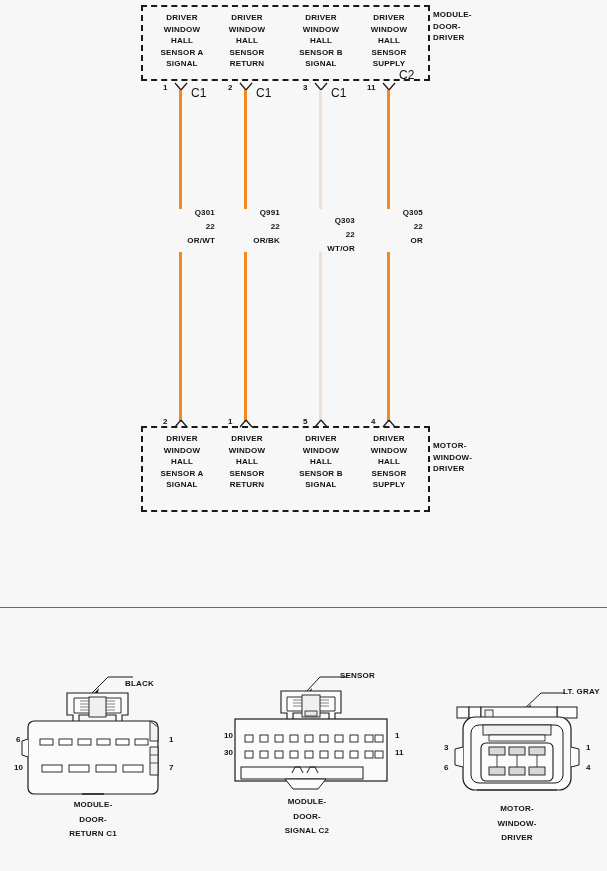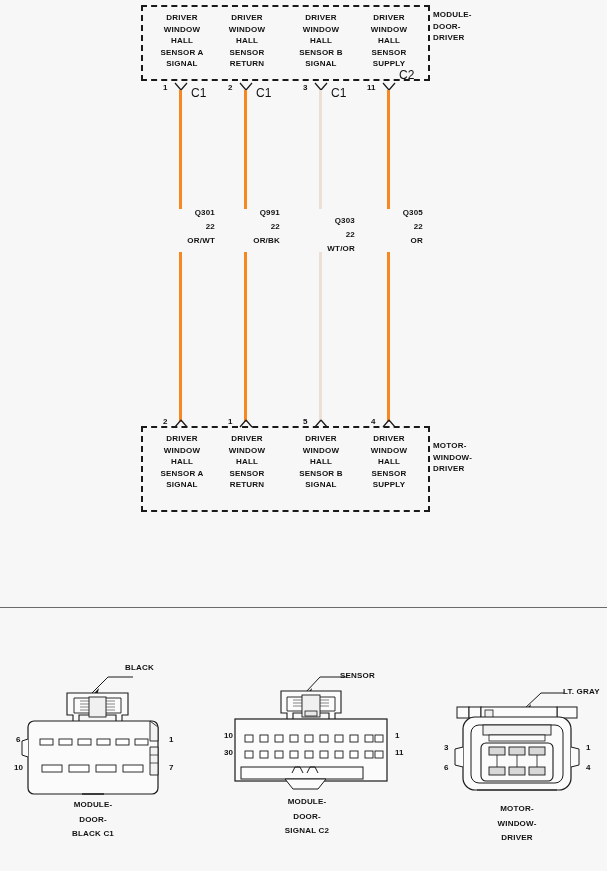--- a/index.html
+++ b/index.html
@@ -348,29 +348,29 @@
       <rect x="116" y="84" width="13" height="6" fill="#fff" stroke="#1a1a1a" stroke-width="0.9"></rect>
       <rect x="135" y="84" width="13" height="6" fill="#fff" stroke="#1a1a1a" stroke-width="0.9"></rect>
 
       <rect x="42" y="110" width="20" height="7" fill="#fff" stroke="#1a1a1a" stroke-width="0.9"></rect>
       <rect x="69" y="110" width="20" height="7" fill="#fff" stroke="#1a1a1a" stroke-width="0.9"></rect>
       <rect x="96" y="110" width="20" height="7" fill="#fff" stroke="#1a1a1a" stroke-width="0.9"></rect>
       <rect x="123" y="110" width="20" height="7" fill="#fff" stroke="#1a1a1a" stroke-width="0.9"></rect>
 
       <path d="M82 139 L104 139" stroke="#1a1a1a" stroke-width="1.4"></path>
     </svg>
-    <div class="callout-text" style="left:125px; top:8px;">BLACK</div>
+    <div class="callout-text" style="left:125px; top:24px;">BLACK</div>
     <div class="conn-pin" style="left:16px; top:80px;">6</div>
     <div class="conn-pin" style="left:169px; top:80px;">1</div>
     <div class="conn-pin" style="left:14px; top:108px;">10</div>
     <div class="conn-pin" style="left:169px; top:108px;">7</div>
     <div class="conn-caption" style="left:23px; top:143px; width:140px;">
       <div>MODULE-</div>
       <div>DOOR-</div>
-      <div>BLACK C1</div>
+      <div>RETURN C1</div>
     </div>
   </div>
 
   <div class="connector-view" style="left:215px; top:655px; width:200px; height:200px;">
     <svg width="200" height="145" viewBox="0 0 200 145">
 
       <path d="M131 22 L105 22 L90 38" stroke="#1a1a1a" stroke-width="1" fill="none"></path>
       <polygon points="82 49 97 33 94 45 86 45" fill="#1a1a1a"></polygon>
 
       <path d="M66 36 L66 58 L72 58 L72 66 L78 66 L78 58 L114 58 L114 66 L120 66 L120 58 L126 58 L126 36 Z" fill="#fbfbfb" stroke="#1a1a1a" stroke-width="1.1"></path>

